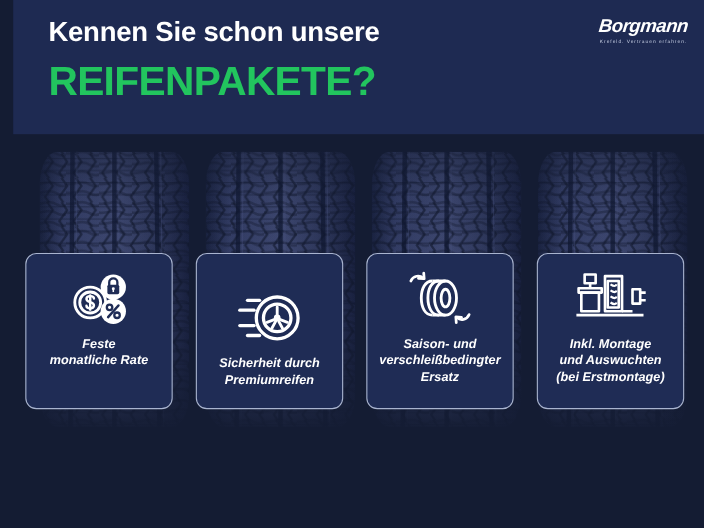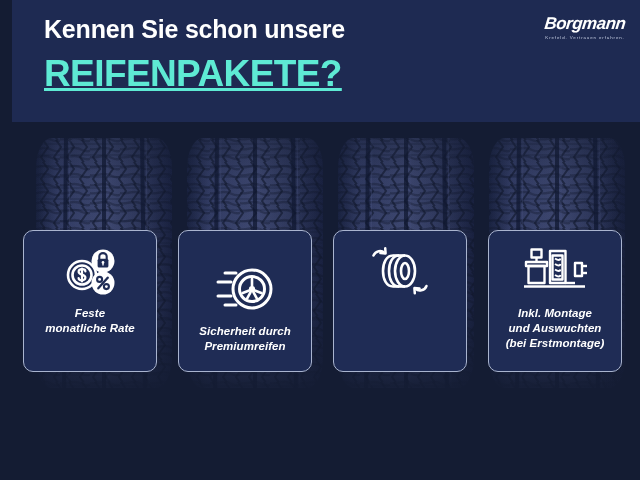--- a/index.html
+++ b/index.html
@@ -17,22 +17,22 @@
     position:absolute;left:12px;top:0;width:640px;height:122px;
     background:#1e2a52;
     z-index:30;
   }
   .headline-wrap{position:absolute;left:32px;top:12px;}
   .headline-1{
     color:#ffffff;font-size:25px;font-weight:bold;letter-spacing:-0.2px;
     line-height:34px;white-space:nowrap;
   }
   .headline-2{
-    color:#5eead4;font-size:37px;font-weight:bold;letter-spacing:-0.6px;
-    line-height:48px;white-space:nowrap;margin-top:4px;text-decoration:underline;
+    color:#22c55e;font-size:37px;font-weight:bold;letter-spacing:-0.6px;
+    line-height:48px;white-space:nowrap;margin-top:4px;
   }
   .logo{
     position:absolute;right:14px;top:14px;width:106px;height:32px;
     text-align:center;
   }
   .logo-word{
     color:#ffffff;font-size:17px;font-weight:bold;font-style:italic;
     letter-spacing:-0.5px;line-height:19px;
     transform:skewX(-6deg);
   }
@@ -296,20 +296,23 @@
             <path d="M4.5,9.5 C6.5,4.5 12.5,3.8 15.5,6.8"></path>
             <path d="M16.2,2.2 L16.6,7.4 L11.4,7.0"></path>
           </g>
 
           <g fill="none" stroke="#ffffff" stroke-width="2.5" stroke-linecap="round" stroke-linejoin="round">
             <path d="M57.5,40 C55.5,45 49.5,45.7 46.5,42.7"></path>
             <path d="M45.8,47.3 L45.4,42.1 L50.6,42.5"></path>
           </g>
         </svg>
       </div>
+      <div class="card-label">Saison- und
+verschleißbedingter
+Ersatz</div>
     </div>
 
     <div class="card" style="left:488px;width:134px;">
       <div class="card-icon">
         <svg width="72" height="50" viewBox="0 0 72 50">
           <g fill="none" stroke="#ffffff" stroke-width="2.4" stroke-linejoin="round">
 
             <rect x="12.5" y="3.5" width="10" height="8"></rect>
             <path d="M17.5,11.5 L17.5,16"></path>
 

